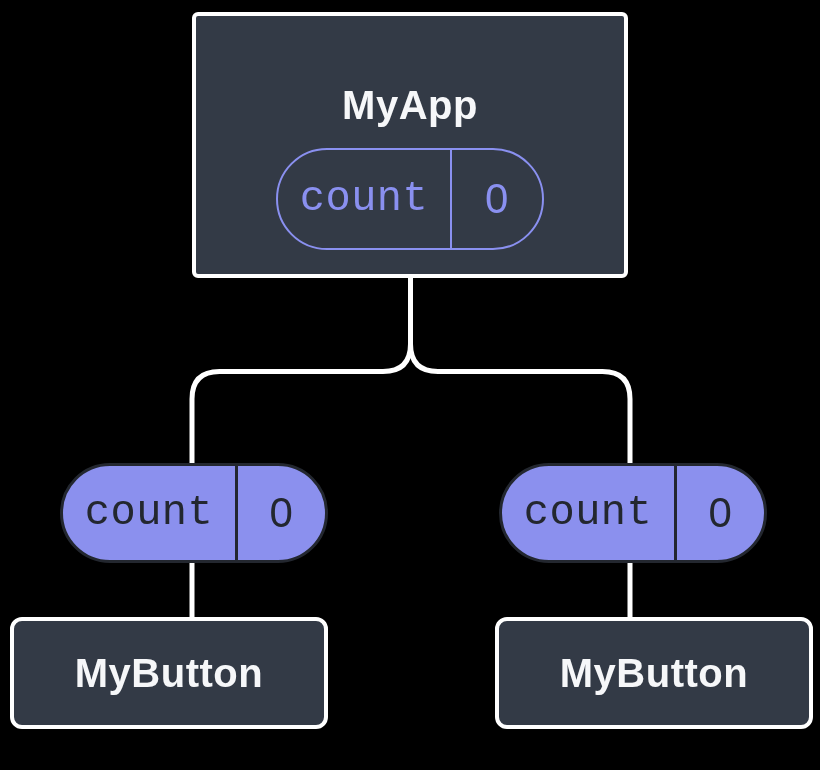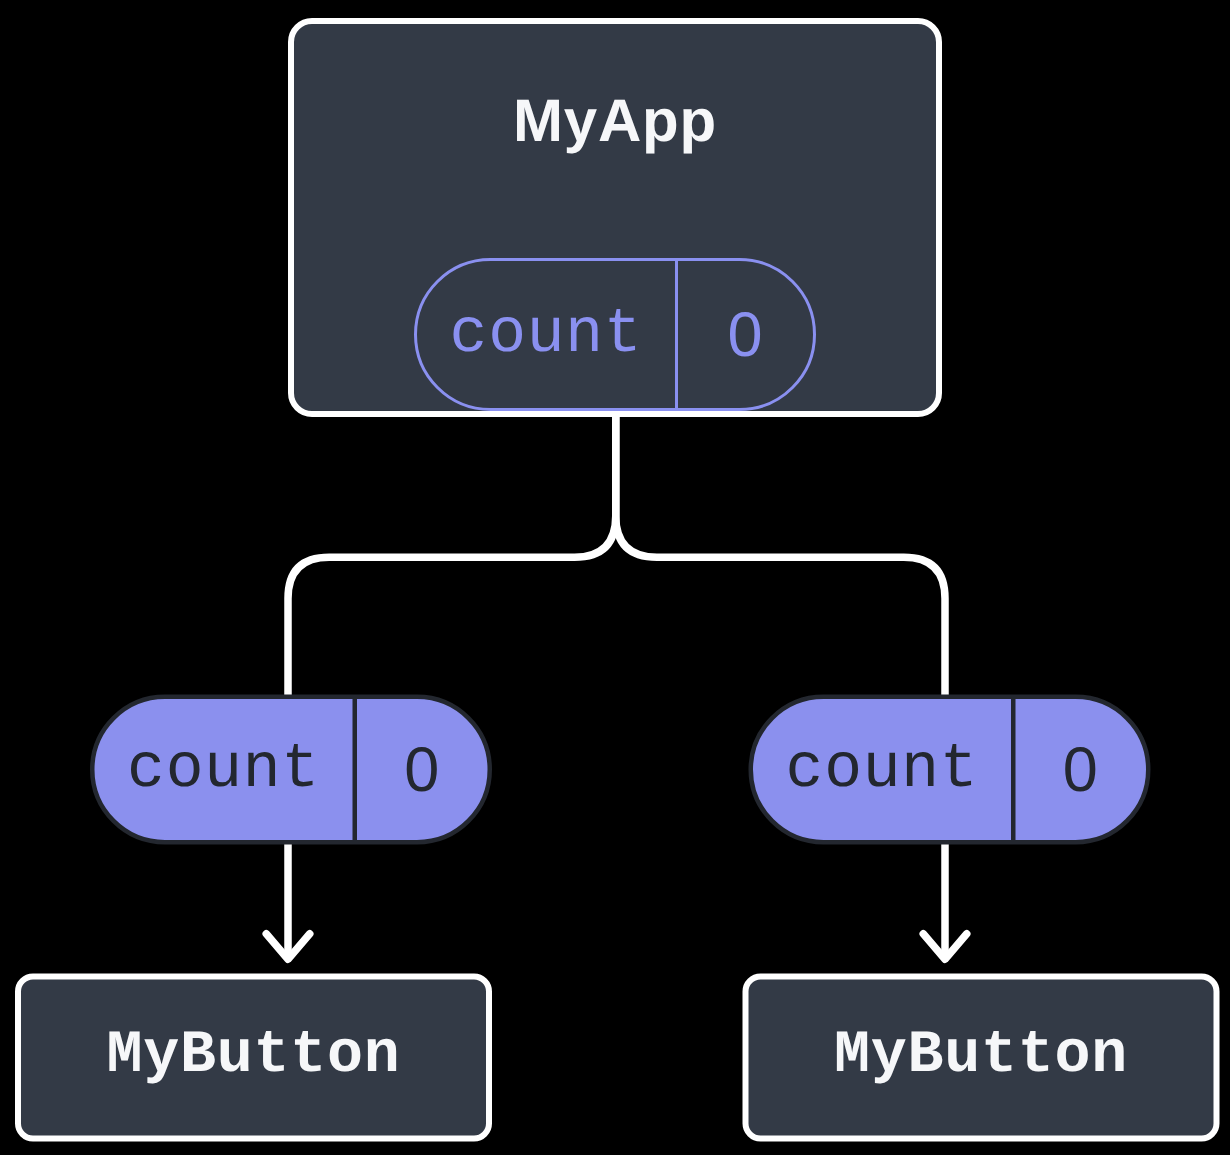--- a/index.html
+++ b/index.html
@@ -23,23 +23,23 @@
     background: #333A46;
     border: 4px solid #FFFFFF;
     z-index: 2;
     display: flex;
     align-items: center;
     justify-content: center;
   }
   .root-node {
     left: 192px; top: 12px;
     width: 436px; height: 266px;
-    border-radius: 16px;
+    border-radius: 6px;
     flex-direction: column;
-    justify-content: space-between;
+    justify-content: center;
   }
   .node-title {
     color: #F6F7F9;
     font-size: 40px;
     font-weight: 700;
     letter-spacing: 0.5px;
     line-height: 46px;
   }
   .root-node .node-title { margin-top: 42px; }
   .pill {
@@ -72,24 +72,23 @@
   .pill-name, .pill-value {
     display: flex;
     align-items: center;
     justify-content: center;
     font-size: 42px;
     letter-spacing: 0.5px;
   }
   .pill-name  { flex: 0 0 172px; font-family: Liberation Mono, monospace; }
   .pill-value { flex: 1 1 auto; }
   .child-node {
-    top: 649px;
+    top: 617px;
     width: 318px; height: 112px;
     border-radius: 12px;
-    font-family: Liberation Mono, monospace;
   }
   .child-node-left  { left: 10px; }
   .child-node-right { left: 495px; }
 </style>
 </head>
 <body>
 
 <div class="stage">
 
   <svg class="connectors" viewBox="0 0 820 770" fill="none">

